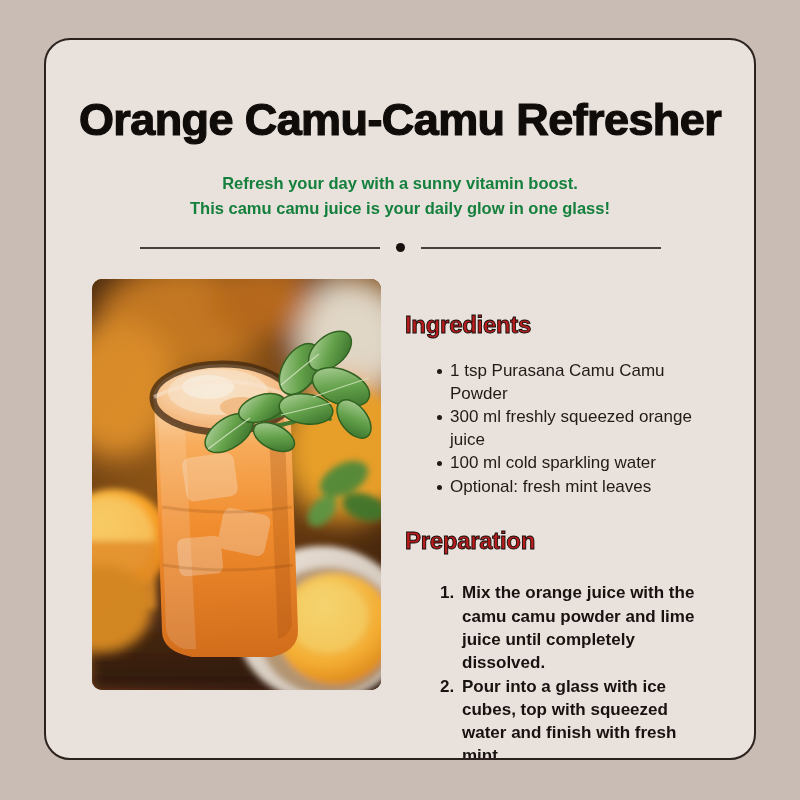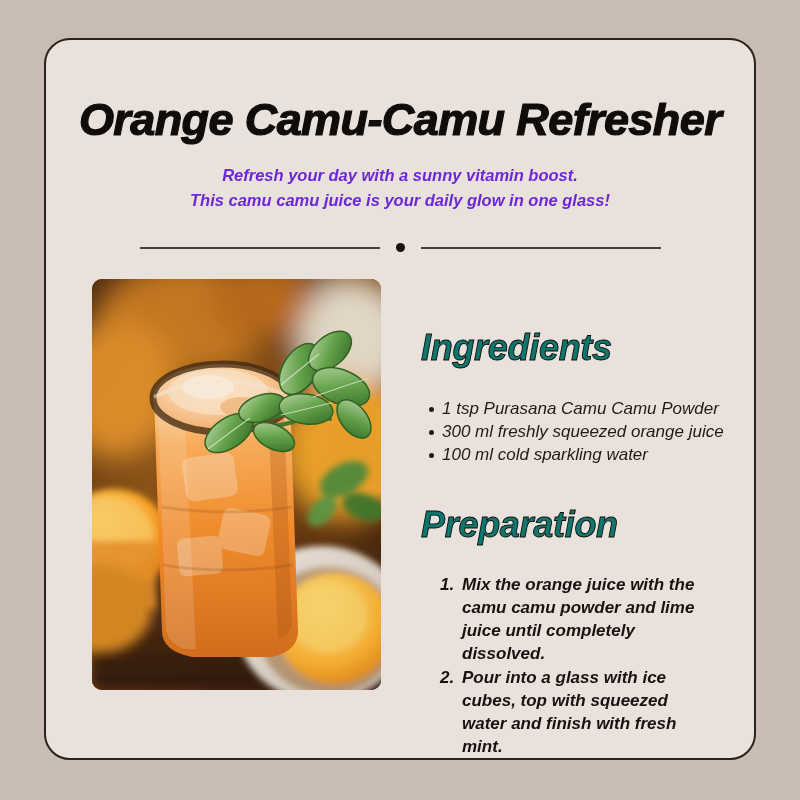--- a/index.html
+++ b/index.html
@@ -27,21 +27,20 @@
     position: absolute;
     left: 44px;
     top: 38px;
     width: 712px;
     height: 722px;
     box-sizing: border-box;
     background: #e8e1dc;
     border: 2px solid #2b211d;
     border-radius: 26px;
     overflow: hidden;
-    font-style: italic;
   }
 
   
   .header {
     position: absolute;
     left: 0;
     top: 0;
     width: 100%;
     text-align: center;
   }
@@ -50,26 +49,26 @@
     padding-top: 56px;
     font-size: 45px;
     line-height: 1.05;
     font-weight: 700;
     letter-spacing: -0.6px;
     color: #100c0a;
     font-family: "Liberation Sans", sans-serif;
     -webkit-text-stroke: 1.2px #100c0a;
   }
   .subtitle {
-    margin: 0;
+    margin: 8px;
     padding-top: 20px;
     font-size: 16.5px;
     line-height: 1.5;
     font-weight: 600;
-    color: #6d28d9;
+    color: #15803d;
   }
   .subtitle-line {
     display: block;
   }
 
   
   .divider {
     position: absolute;
     left: 0;
     top: 203px;
@@ -120,33 +119,33 @@
   }
 
   
   .content-col {
     position: absolute;
     left: 359px;
     top: 0;
     width: 320px;
   }
   .section-heading {
-    margin: 16px;
-    font-size: 36px;
+    margin: 0;
+    font-size: 24px;
     line-height: 1.1;
     font-weight: 700;
-    color: #0f766e;
+    color: #b91c1c;
     letter-spacing: -0.3px;
     -webkit-text-stroke: 0.9px #100c0a;
   }
   .heading-ingredients { padding-top: 33px; }
   .heading-preparation { padding-top: 22px; }
 
   ul.ingredient-list {
-    margin: 0;
+    margin: 8px;
     padding: 14px 0 0 24px;
     list-style: none;
   }
   ul.ingredient-list li {
     position: relative;
     font-size: 17px;
     line-height: 1.32;
     font-weight: 500;
     color: #211a16;
     padding-left: 13px;
@@ -365,20 +364,21 @@
       </div>
 
       <div class="content-col">
 
         <h2 class="section-heading heading-ingredients">Ingredients</h2>
 
         <ul class="ingredient-list">
           <li>1 tsp Purasana Camu Camu Powder</li>
           <li>300 ml freshly squeezed orange juice</li>
           <li>100 ml cold sparkling water</li>
+          <li>Optional: fresh mint leaves</li>
         </ul>
 
         <h2 class="section-heading heading-preparation">Preparation</h2>
 
         <ol class="prep-list">
           <li>Mix the orange juice with the camu camu powder and lime juice until completely dissolved.</li>
           <li>Pour into a glass with ice cubes, top with squeezed water and finish with fresh mint.</li>
         </ol>
 
       </div>

